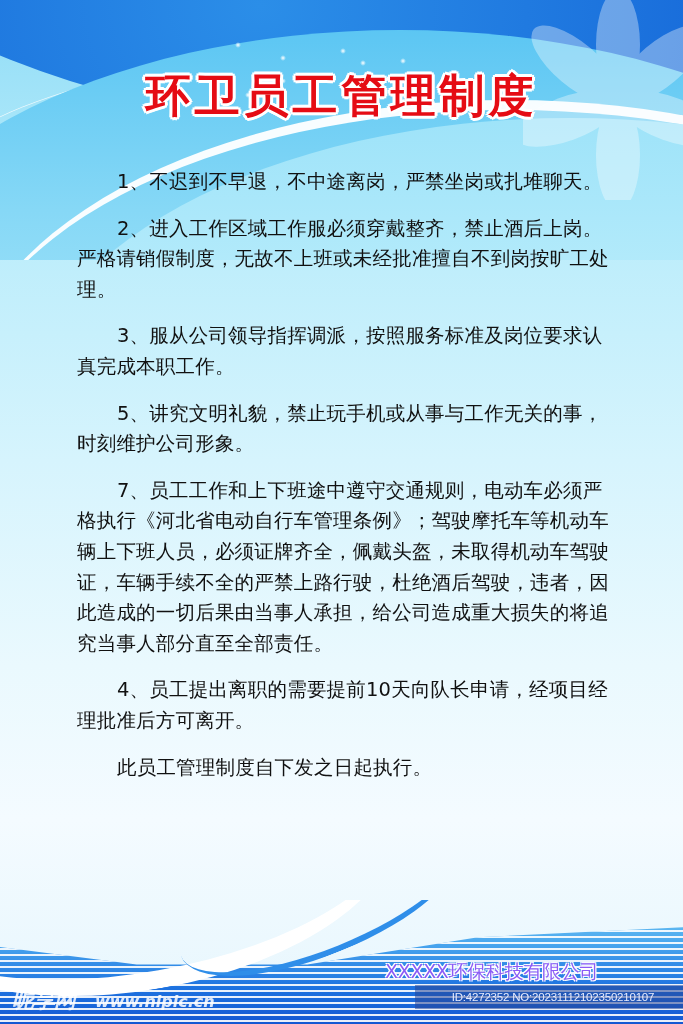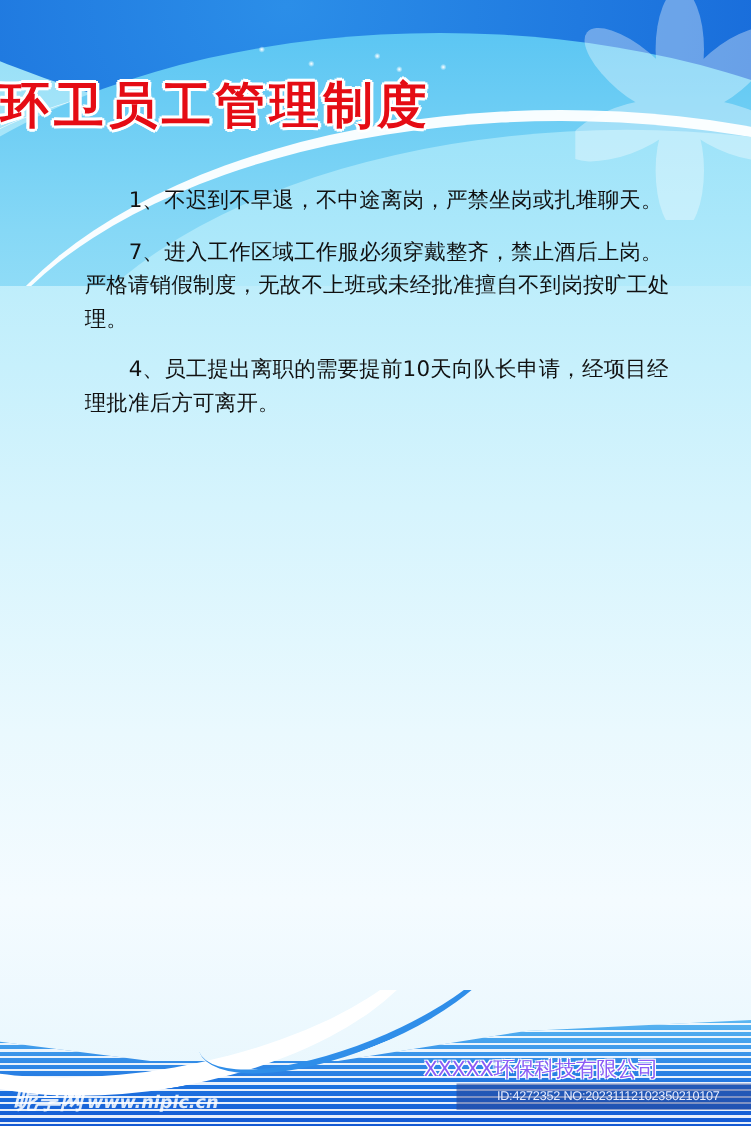--- a/index.html
+++ b/index.html
@@ -33,21 +33,21 @@
       border-top: 1.5px solid rgba(255,255,255,0.8); box-sizing: border-box;
     }
     .flower {
       position: absolute; right: -20px; top: 0px; width: 180px; height: 200px; opacity: 0.35;
     }
     .sparkle {
       position: absolute; width: 6px; height: 6px; border-radius: 50%;
       background: radial-gradient(circle, #fff 0%, rgba(255,255,255,0) 70%);
     }
     .title {
-      position: absolute; left: 0; top: 66px; width: 683px; text-align: left;
+      position: absolute; left: 0; top: 66px; width: 683px; text-align: center;
       font-size: 45px; font-weight: bold; letter-spacing: 4px; color: #e50c14;
       text-shadow: -2px -2px 0 #fff, 2px -2px 0 #fff, -2px 2px 0 #fff, 2px 2px 0 #fff,
                    0 3px 0 #fff, 3px 0 0 #fff, -3px 0 0 #fff, 0 -3px 0 #fff;
       font-family: "DejaVu Sans", sans-serif;
     }
     .content {
       position: absolute; left: 61px; top: 151px; width: 570px;
       font-size: 19.5px; line-height: 30.6px; color: #111; letter-spacing: 0.2px;
     }
     .content p { margin: 16px; text-indent: 40px; }
@@ -77,21 +77,21 @@
     .id-box {
       position: absolute; left: 415px; top: 985px; width: 276px; height: 24px;
       background: rgba(40,70,150,0.55); color: #e6ecff; font-size: 11.5px;
       line-height: 24px; text-align: center; letter-spacing: -0.2px;
       font-family: "Liberation Sans", sans-serif;
     }
     .watermark {
       position: absolute; left: 12px; top: 985px; font-size: 22px; font-weight: bold; font-style: italic;
       color: rgba(255,255,255,0.85); letter-spacing: -1px;
     }
-    .watermark .url { font-size: 16px; margin-left: 4px; letter-spacing: 0; }
+    .watermark .url { font-size: 16px; margin-left: 20px; letter-spacing: 0; }
   </style>
 </head>
 <body>
 
 <div class="bg-top">
   <div class="dark"></div>
   <div class="thin-line"></div>
   <div class="mid"></div>
   <div class="white-arc"></div>
   <div class="inner"></div>
@@ -111,22 +111,26 @@
   <div class="sparkle" style="left:360px;top:60px"></div>
   <div class="sparkle" style="left:280px;top:78px"></div>
   <div class="sparkle" style="left:245px;top:92px"></div>
   <div class="sparkle" style="left:400px;top:58px"></div>
 </div>
 
 <div class="title">环卫员工管理制度</div>
 
 <div class="content">
   <p>1、不迟到不早退，不中途离岗，严禁坐岗或扎堆聊天。</p>
-  <p>7、进入工作区域工作服必须穿戴整齐，禁止酒后上岗。严格请销假制度，无故不上班或未经批准擅自不到岗按旷工处理。</p>
+  <p>2、进入工作区域工作服必须穿戴整齐，禁止酒后上岗。严格请销假制度，无故不上班或未经批准擅自不到岗按旷工处理。</p>
+  <p>3、服从公司领导指挥调派，按照服务标准及岗位要求认真完成本职工作。</p>
+  <p>5、讲究文明礼貌，禁止玩手机或从事与工作无关的事，时刻维护公司形象。</p>
+  <p>7、员工工作和上下班途中遵守交通规则，电动车必须严格执行《河北省电动自行车管理条例》；驾驶摩托车等机动车辆上下班人员，必须证牌齐全，佩戴头盔，未取得机动车驾驶证，车辆手续不全的严禁上路行驶，杜绝酒后驾驶，违者，因此造成的一切后果由当事人承担，给公司造成重大损失的将追究当事人部分直至全部责任。</p>
   <p>4、员工提出离职的需要提前10天向队长申请，经项目经理批准后方可离开。</p>
+  <p>此员工管理制度自下发之日起执行。</p>
 </div>
 
 <div class="bg-bottom">
   <div class="stripes"></div>
   <div class="wave-white"></div>
   <div class="wave-blue"></div>
 </div>
 
 <div class="company">XXXXX环保科技有限公司</div>
 

